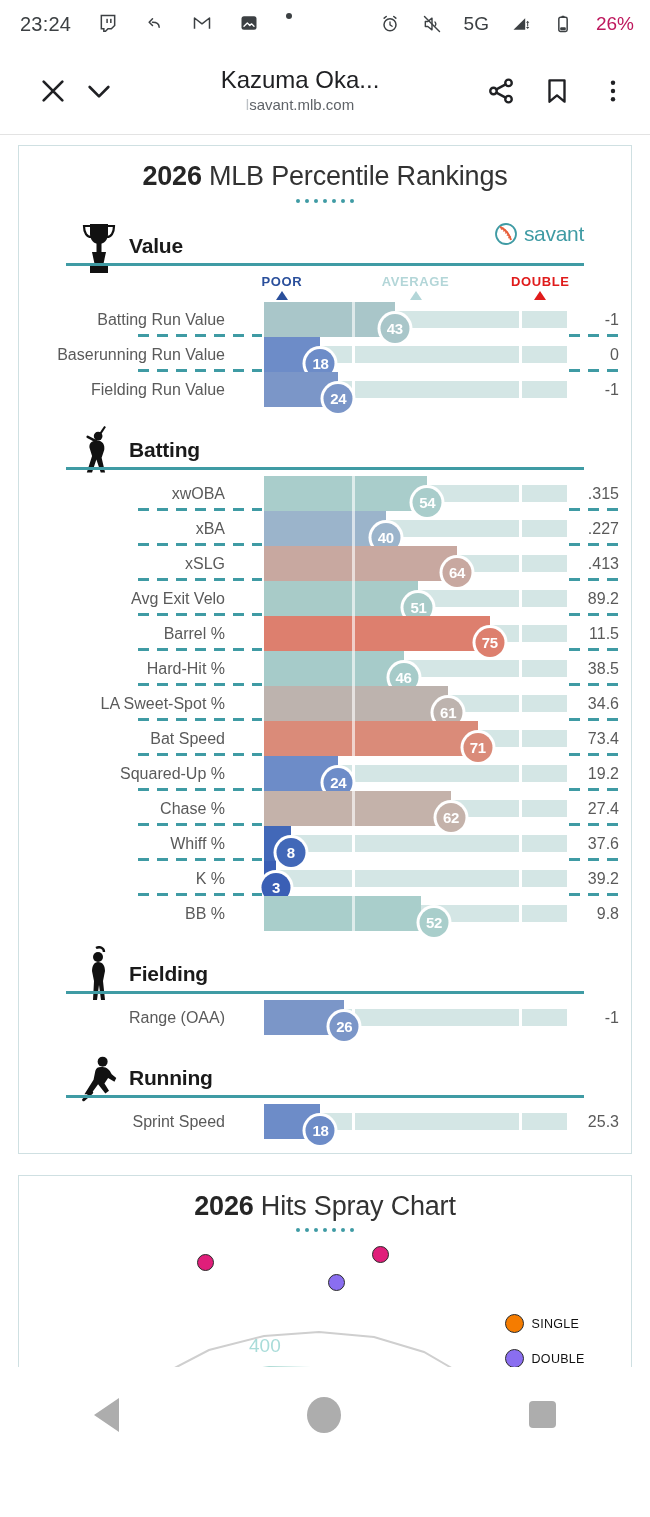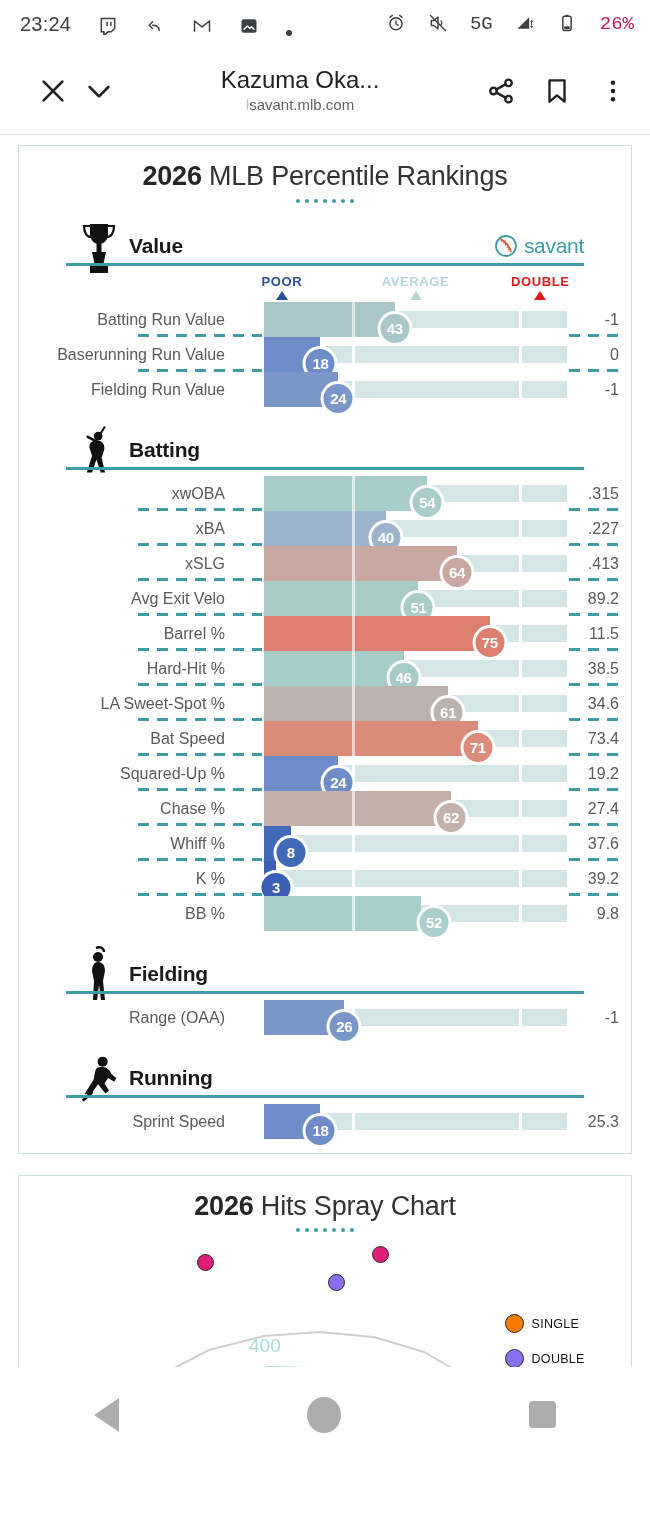--- a/index.html
+++ b/index.html
@@ -10,22 +10,22 @@
     -webkit-font-smoothing:antialiased;
   }
 
   
   .statusbar{
     height:48px;width:650px;box-sizing:border-box;
     display:flex;align-items:center;
     padding:0 16px 0 20px;
     background:#ffffff;color:#3c4043;
   }
-  .sb-left{display:flex;align-items:flex-end;gap:27px;}
-  .sb-right{display:flex;align-items:flex-start;gap:22px;margin-left:auto;font-family:Liberation Mono, monospace;}
+  .sb-left{display:flex;align-items:flex-start;gap:27px;}
+  .sb-right{display:flex;align-items:center;gap:22px;margin-left:auto;}
   .sb-time{font-size:20px;letter-spacing:.2px;color:#3c4043;}
   .sb-ico{width:20px;height:20px;display:block;}
   .sb-dot{width:6px;height:6px;border-radius:50%;background:#3c4043;display:block;}
   .sb-text{font-size:19px;color:#3c4043;}
   .sb-batt{font-size:19px;color:#be185d;margin-left:1px;}
 
   
   .browserbar{
     height:87px;width:650px;box-sizing:border-box;
     display:flex;align-items:center;
@@ -73,21 +73,21 @@
     display:flex;align-items:flex-end;justify-content:center;
   }
   .sect .nm{
     position:absolute;left:110px;bottom:14px;
     font-size:21px;font-weight:bold;color:#1a1a1a;letter-spacing:-.2px;
   }
   .sect .rule{
     position:absolute;left:47px;right:47px;bottom:6px;height:3px;background:#3f9ba4;
   }
   .sect .savant{
-    position:absolute;right:47px;bottom:14px;display:flex;align-items:center;gap:6px;
+    position:absolute;right:47px;bottom:26px;display:flex;align-items:center;gap:6px;
   }
   .sect .savant .txt{font-size:21px;color:#3f9ba4;letter-spacing:-.3px;}
 
   
   .scale{position:relative;height:28px;margin-top:2px;}
   .scale .lbl{
     position:absolute;top:0;font-size:13px;font-weight:bold;letter-spacing:.6px;
     transform:translateX(-50%);
   }
   .scale .tri{

